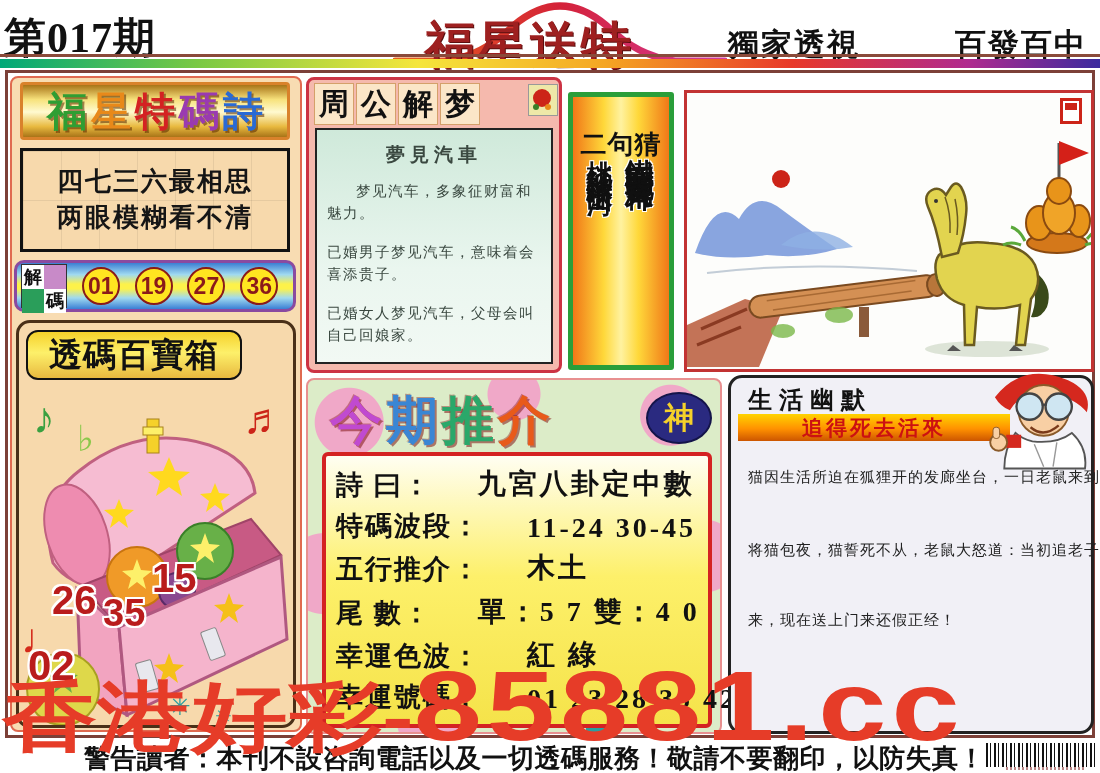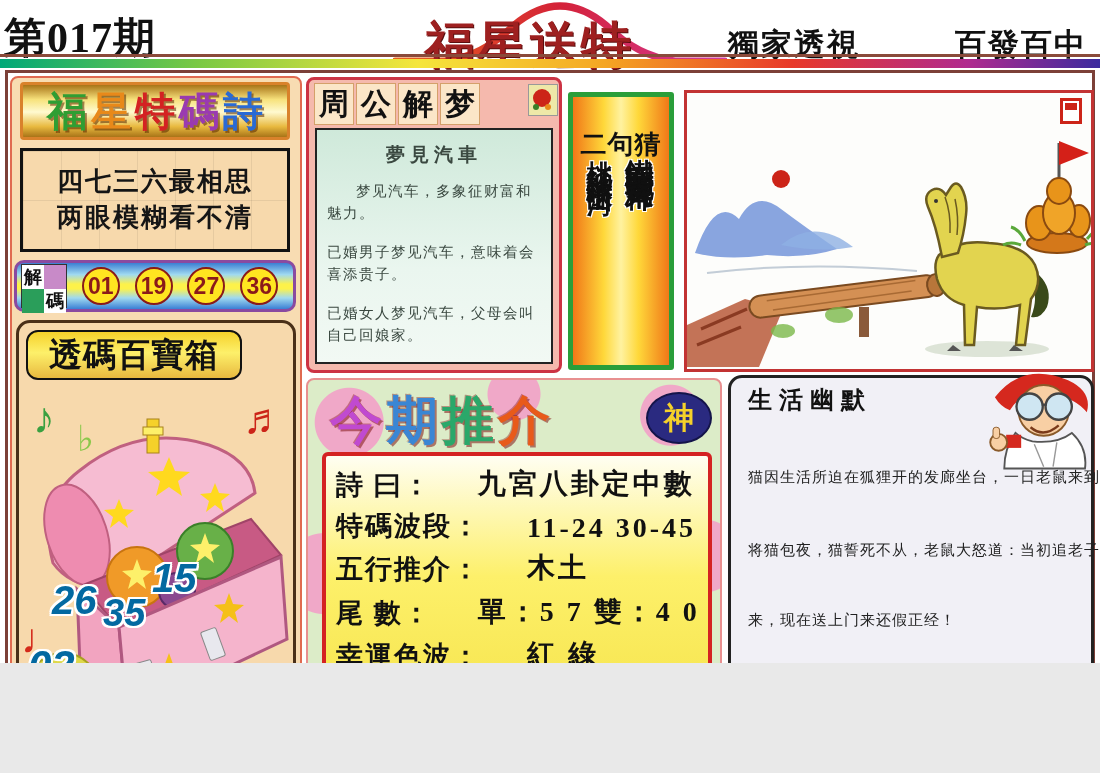--- a/index.html
+++ b/index.html
@@ -1,16 +1,16 @@
 <!DOCTYPE html>
 <html><head>
 <meta charset="utf-8">
 <style>
   html,body{margin:0;padding:0;background:#e9e9e9;}
-  #page{position:relative;width:1100px;height:663px;background:#fff;overflow:hidden;
+  #page{position:relative;width:1100px;height:773px;background:#fff;overflow:hidden;
         font-family:"Liberation Serif",serif;}
   .abs{position:absolute;}
   
   .issue{left:4px;top:10px;font-size:42px;font-weight:900;color:#111;letter-spacing:1px;}
   .masthead{left:393px;top:0;width:334px;height:66px;}
   .masthead-text{left:32px;top:12px;font-size:50px;font-weight:900;color:#9e2020;letter-spacing:2px;
                  text-shadow:1px 1px 0 #5a0f0f;}
   .slogan{top:16px;font-size:31px;font-weight:900;color:#111;letter-spacing:2px;font-family:"Liberation Sans",sans-serif;margin-top:8px;}
   .slogan-l{left:728px;} .slogan-r{left:955px;}
   .rule-maroon{left:0;top:54px;width:1100px;height:3px;background:#8a4a3a;}
@@ -39,22 +39,22 @@
   .decode-label .sq-p{background:#c88ac8;} .decode-label .sq-g{background:#2a9e5a;}
   .decode-nums{flex:1;display:flex;justify-content:space-evenly;align-items:center;}
   .ball{width:38px;height:38px;border-radius:50%;background:#ffe520;border:2px solid #8a1a1a;box-sizing:border-box;
     display:flex;align-items:center;justify-content:center;font-size:23px;font-weight:900;color:#8a1a1a;
     font-family:"Liberation Sans",sans-serif;}
   .treasure{left:16px;top:320px;width:280px;height:408px;border:3px solid #4a3018;border-radius:14px;box-sizing:border-box;
     background:#f7d9ac;overflow:hidden;}
   .treasure-title{left:26px;top:330px;width:216px;height:50px;border:2px solid #111;border-radius:12px;box-sizing:border-box;
     background:linear-gradient(180deg,#f5d12a,#fdf06a 45%,#e8b93f);display:flex;align-items:center;justify-content:center;}
   .treasure-title span{font-size:33px;font-weight:900;color:#111;letter-spacing:1px;}
-  .chest-num{font-family:"Liberation Sans",sans-serif;font-weight:900;color:#0369a1;
-    text-shadow:-2px 0 #fff,2px 0 #fff,0 -2px #fff,0 2px #fff,-2px -2px #fff,2px 2px #fff,-2px 2px #fff,2px -2px #fff;font-style:italic;}
+  .chest-num{font-family:"Liberation Sans",sans-serif;font-weight:900;color:#b91c1c;
+    text-shadow:-2px 0 #fff,2px 0 #fff,0 -2px #fff,0 2px #fff,-2px -2px #fff,2px 2px #fff,-2px 2px #fff,2px -2px #fff;}
   
   .dream{left:306px;top:77px;width:256px;height:296px;border:3px solid #cc3344;border-radius:8px;box-sizing:border-box;background:#f5b9ad;}
   .dream-head{left:314px;top:83px;display:flex;gap:2px;}
   .dream-head .tile{width:38px;height:40px;background:#fbe6c8;border:1px solid #d4a06a;display:flex;align-items:center;justify-content:center;
     font-size:30px;font-weight:900;color:#111;}
   .dream-seal{left:528px;top:84px;width:28px;height:30px;border:1px solid #999;background:#eee8a8;}
   .dream-body{left:315px;top:128px;width:238px;height:236px;border:2px solid #222;box-sizing:border-box;
     background:linear-gradient(180deg,#cfe9da,#eaf6ef 60%,#f2f9f4);padding:10px 10px;color:#3a4840;}
   .dream-sub{text-align:center;font-size:19px;font-weight:700;letter-spacing:5px;margin:2px 0 12px 0;}
   .dream-p{font-size:14.5px;letter-spacing:1.5px;line-height:1.55;margin:0 0 16px 0;}
@@ -320,20 +320,23 @@
       <span class="val">紅 綠</span>
     </div>
     <div class="rec-row">
       <span class="lbl">幸運號碼：</span>
       <span class="val">01 23 28 35 42</span>
     </div>
   </div>
 
   <div class="abs humor"></div>
   <div class="abs humor-title">生活幽默</div>
+  <div class="abs humor-banner">
+    <span>追得死去活來</span>
+  </div>
   <div class="abs" style="left:978px;top:366px;">
     <svg width="122" height="115" viewBox="0 0 130 120">
       <path d="M18,32 Q48,-6 96,14 Q122,26 116,48 Q100,30 80,32 Q50,20 34,46 Q24,42 18,32 Z" fill="#d5281e"></path>
       <circle cx="70" cy="46" r="27" fill="#f8cfa4" stroke="#8a5a2a" stroke-width="2"></circle>
       <circle cx="55" cy="42" r="14" fill="#cfe6f2" stroke="#444" stroke-width="2.5"></circle>
       <circle cx="86" cy="42" r="14" fill="#cfe6f2" stroke="#444" stroke-width="2.5"></circle>
       <line x1="68" y1="40" x2="73" y2="40" stroke="#444" stroke-width="2.5"></line>
       <path d="M56,64 Q70,76 86,62" stroke="#7a3a1a" stroke-width="2.5" fill="none"></path>
       <path d="M40,70 Q28,86 28,108 L114,108 Q117,86 100,70 Q84,82 58,79 Q46,76 40,70 Z" fill="#fff" stroke="#555" stroke-width="2"></path>
       <rect x="30" y="72" width="16" height="14" fill="#d5281e"></rect>

